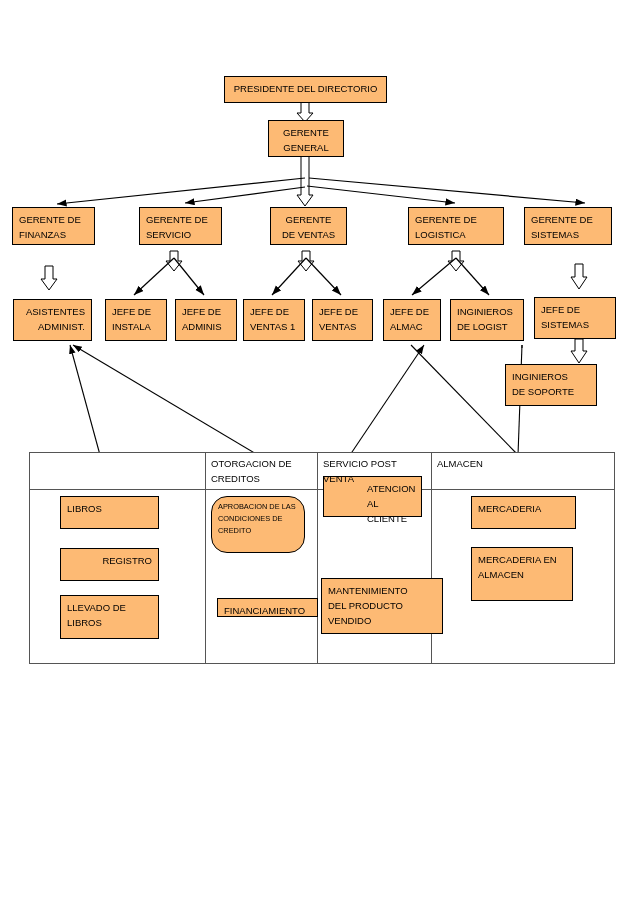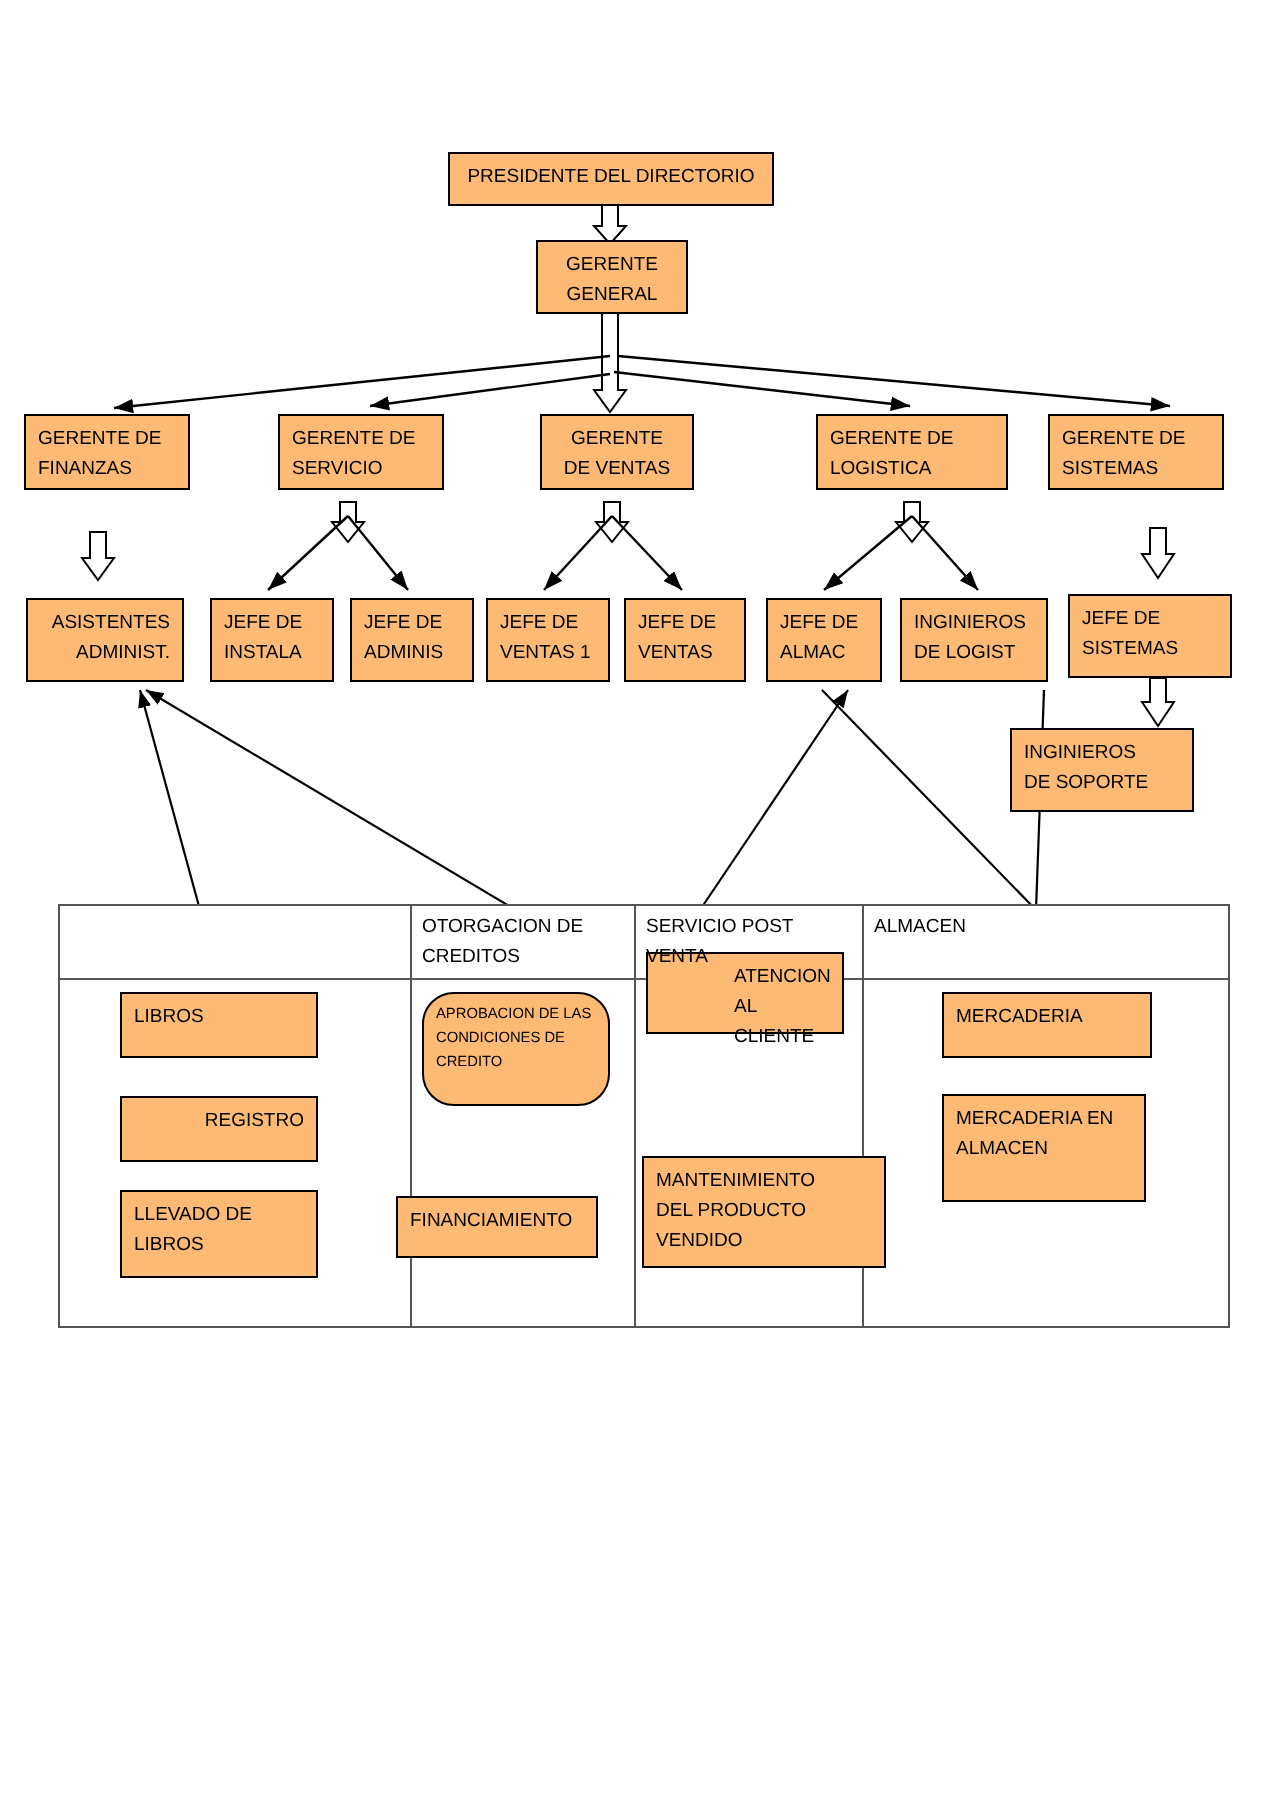--- a/index.html
+++ b/index.html
@@ -210,21 +210,21 @@
   <div class="col-head" style="left:437px; top:456px; width:160px;">ALMACEN</div>
 
   <div class="node" style="left:60px; top:496px; width:99px; height:33px;">LIBROS</div>
   <div class="node" style="left:60px; top:548px; width:99px; height:33px;text-align:right;">REGISTRO</div>
   <div class="node" style="left:60px; top:595px; width:99px; height:44px;">LLEVADO DE
 LIBROS</div>
 
   <div class="node small" style="left:211px; top:496px; width:94px; height:57px;border-radius:16px;">APROBACION DE LAS
 CONDICIONES DE
 CREDITO</div>
-  <div class="node" style="left:198px; top:598px; width:101px; height:31px;">FINANCIAMIENTO</div>
+  <div class="node" style="left:217px; top:598px; width:101px; height:19px;">FINANCIAMIENTO</div>
 
   <div class="node" style="left:323px; top:476px; width:99px; height:41px;padding-left:43px;">ATENCION AL
 CLIENTE</div>
   <div class="node" style="left:321px; top:578px; width:122px; height:56px;">MANTENIMIENTO
 DEL PRODUCTO
 VENDIDO</div>
 
   <div class="node" style="left:471px; top:496px; width:105px; height:33px;">MERCADERIA</div>
   <div class="node" style="left:471px; top:547px; width:102px; height:54px;">MERCADERIA EN
 ALMACEN</div>

